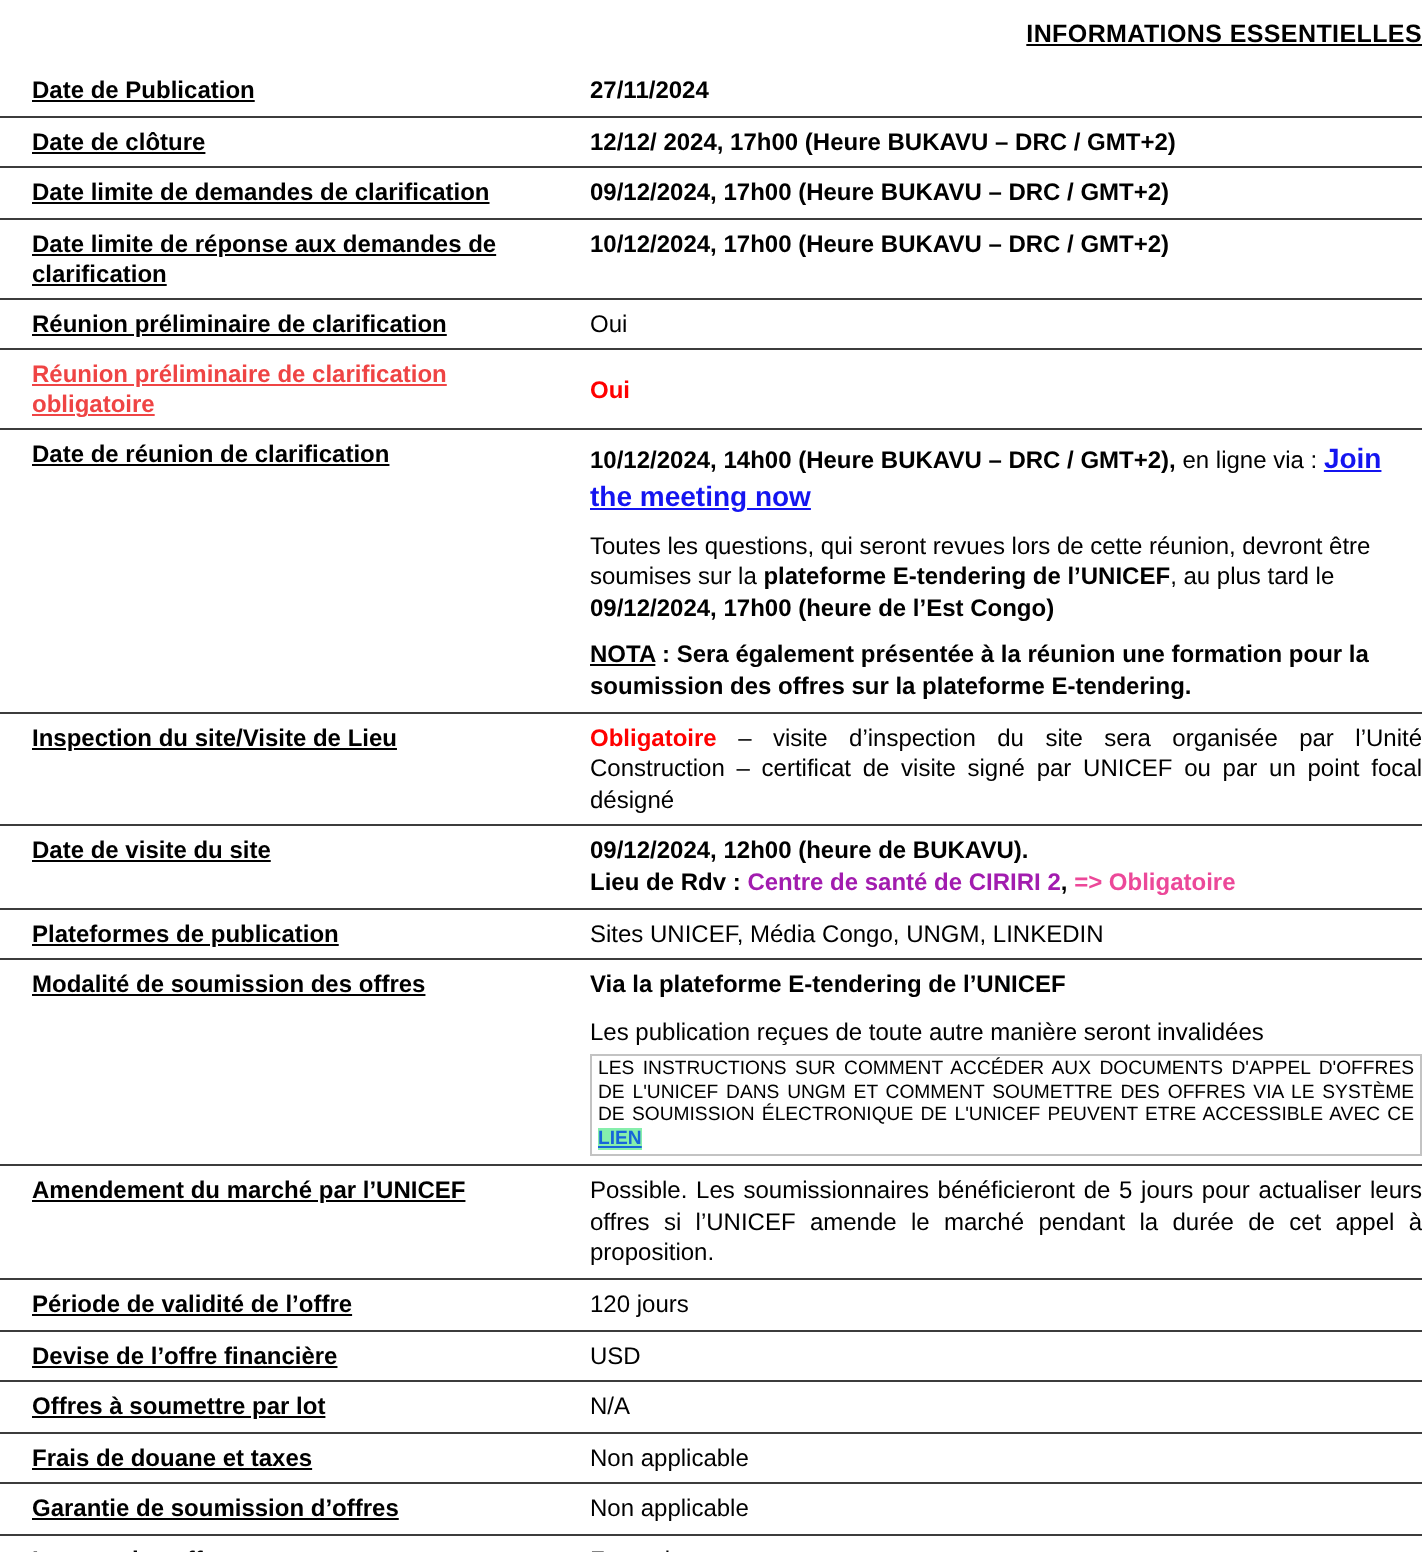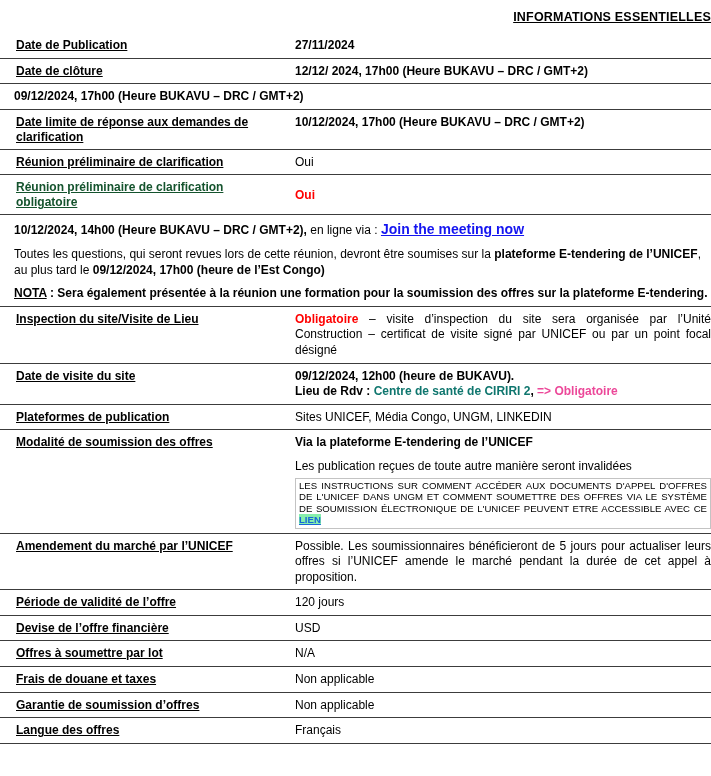--- a/index.html
+++ b/index.html
@@ -32,60 +32,62 @@
           <p class=""><span class="seg-b">27/11/2024</span></p>
         </div>
       </div>
       <div class="row">
         <div class="cell-label">Date de clôture</div>
         <div class="cell-value">
           <p class=""><span class="seg-b">12/12/ 2024, 17h00 (Heure BUKAVU – DRC / GMT+2)</span></p>
         </div>
       </div>
       <div class="row">
+        <div class="cell-label">Date limite de demandes de clarification</div>
         <div class="cell-value">
           <p class=""><span class="seg-b">09/12/2024, 17h00 (Heure BUKAVU – DRC / GMT+2)</span></p>
         </div>
       </div>
       <div class="row">
         <div class="cell-label">Date limite de réponse aux demandes de clarification</div>
         <div class="cell-value">
           <p class=""><span class="seg-b">10/12/2024, 17h00 (Heure BUKAVU – DRC / GMT+2)</span></p>
         </div>
       </div>
       <div class="row">
         <div class="cell-label">Réunion préliminaire de clarification</div>
         <div class="cell-value">
           <p class=""><span class="">Oui</span></p>
         </div>
       </div>
       <div class="row vcenter">
-        <div class="cell-label" style="color: #14532d;">Réunion préliminaire de clarification obligatoire</div>
+        <div class="cell-label" style="color: #ef4444;">Réunion préliminaire de clarification obligatoire</div>
         <div class="cell-value">
           <p class=""><span class="seg-b" style="color: rgb(255, 0, 0);">Oui</span></p>
         </div>
       </div>
       <div class="row">
+        <div class="cell-label">Date de réunion de clarification</div>
         <div class="cell-value">
           <p class="p-gap"><span class="seg-b">10/12/2024, 14h00 (Heure BUKAVU – DRC / GMT+2),</span><span class=""> en ligne via : </span><a class="seg-b seg-u seg-lg seg-link" style="color: rgb(20, 20, 240);">Join the meeting now</a></p>
           <p class="p-gap"><span class="">Toutes les questions, qui seront revues lors de cette réunion, devront être soumises sur la </span><span class="seg-b">plateforme E-tendering de l’UNICEF</span><span class="">, au plus tard le </span><span class="seg-b">09/12/2024, 17h00 (heure de l’Est Congo)</span></p>
           <p class=""><span class="seg-b seg-u">NOTA</span><span class="seg-b"> : Sera également présentée à la réunion une formation pour la soumission des offres sur la plateforme E-tendering.</span></p>
         </div>
       </div>
       <div class="row">
         <div class="cell-label">Inspection du site/Visite de Lieu</div>
         <div class="cell-value">
           <p class="justify"><span class="seg-b" style="color: rgb(255, 0, 0);">Obligatoire</span><span class=""> – visite d’inspection du site sera organisée par l’Unité Construction – certificat de visite signé par UNICEF ou par un point focal désigné</span></p>
         </div>
       </div>
       <div class="row">
         <div class="cell-label">Date de visite du site</div>
         <div class="cell-value">
           <p class=""><span class="seg-b">09/12/2024, 12h00 (heure de BUKAVU).</span></p>
-          <p class=""><span class="seg-b">Lieu de Rdv : </span><span class="seg-b" style="color: #0f766e;">Centre de santé de CIRIRI 2</span><span class="seg-b">, </span><span class="seg-b" style="color: #ec4899;">=&gt; Obligatoire</span></p>
+          <p class=""><span class="seg-b">Lieu de Rdv : </span><span class="seg-b" style="color: #a21caf;">Centre de santé de CIRIRI 2</span><span class="seg-b">, </span><span class="seg-b" style="color: #ec4899;">=&gt; Obligatoire</span></p>
         </div>
       </div>
       <div class="row">
         <div class="cell-label">Plateformes de publication</div>
         <div class="cell-value">
           <p class=""><span class="">Sites UNICEF, Média Congo, UNGM, LINKEDIN</span></p>
         </div>
       </div>
       <div class="row">
         <div class="cell-label">Modalité de soumission des offres</div>

